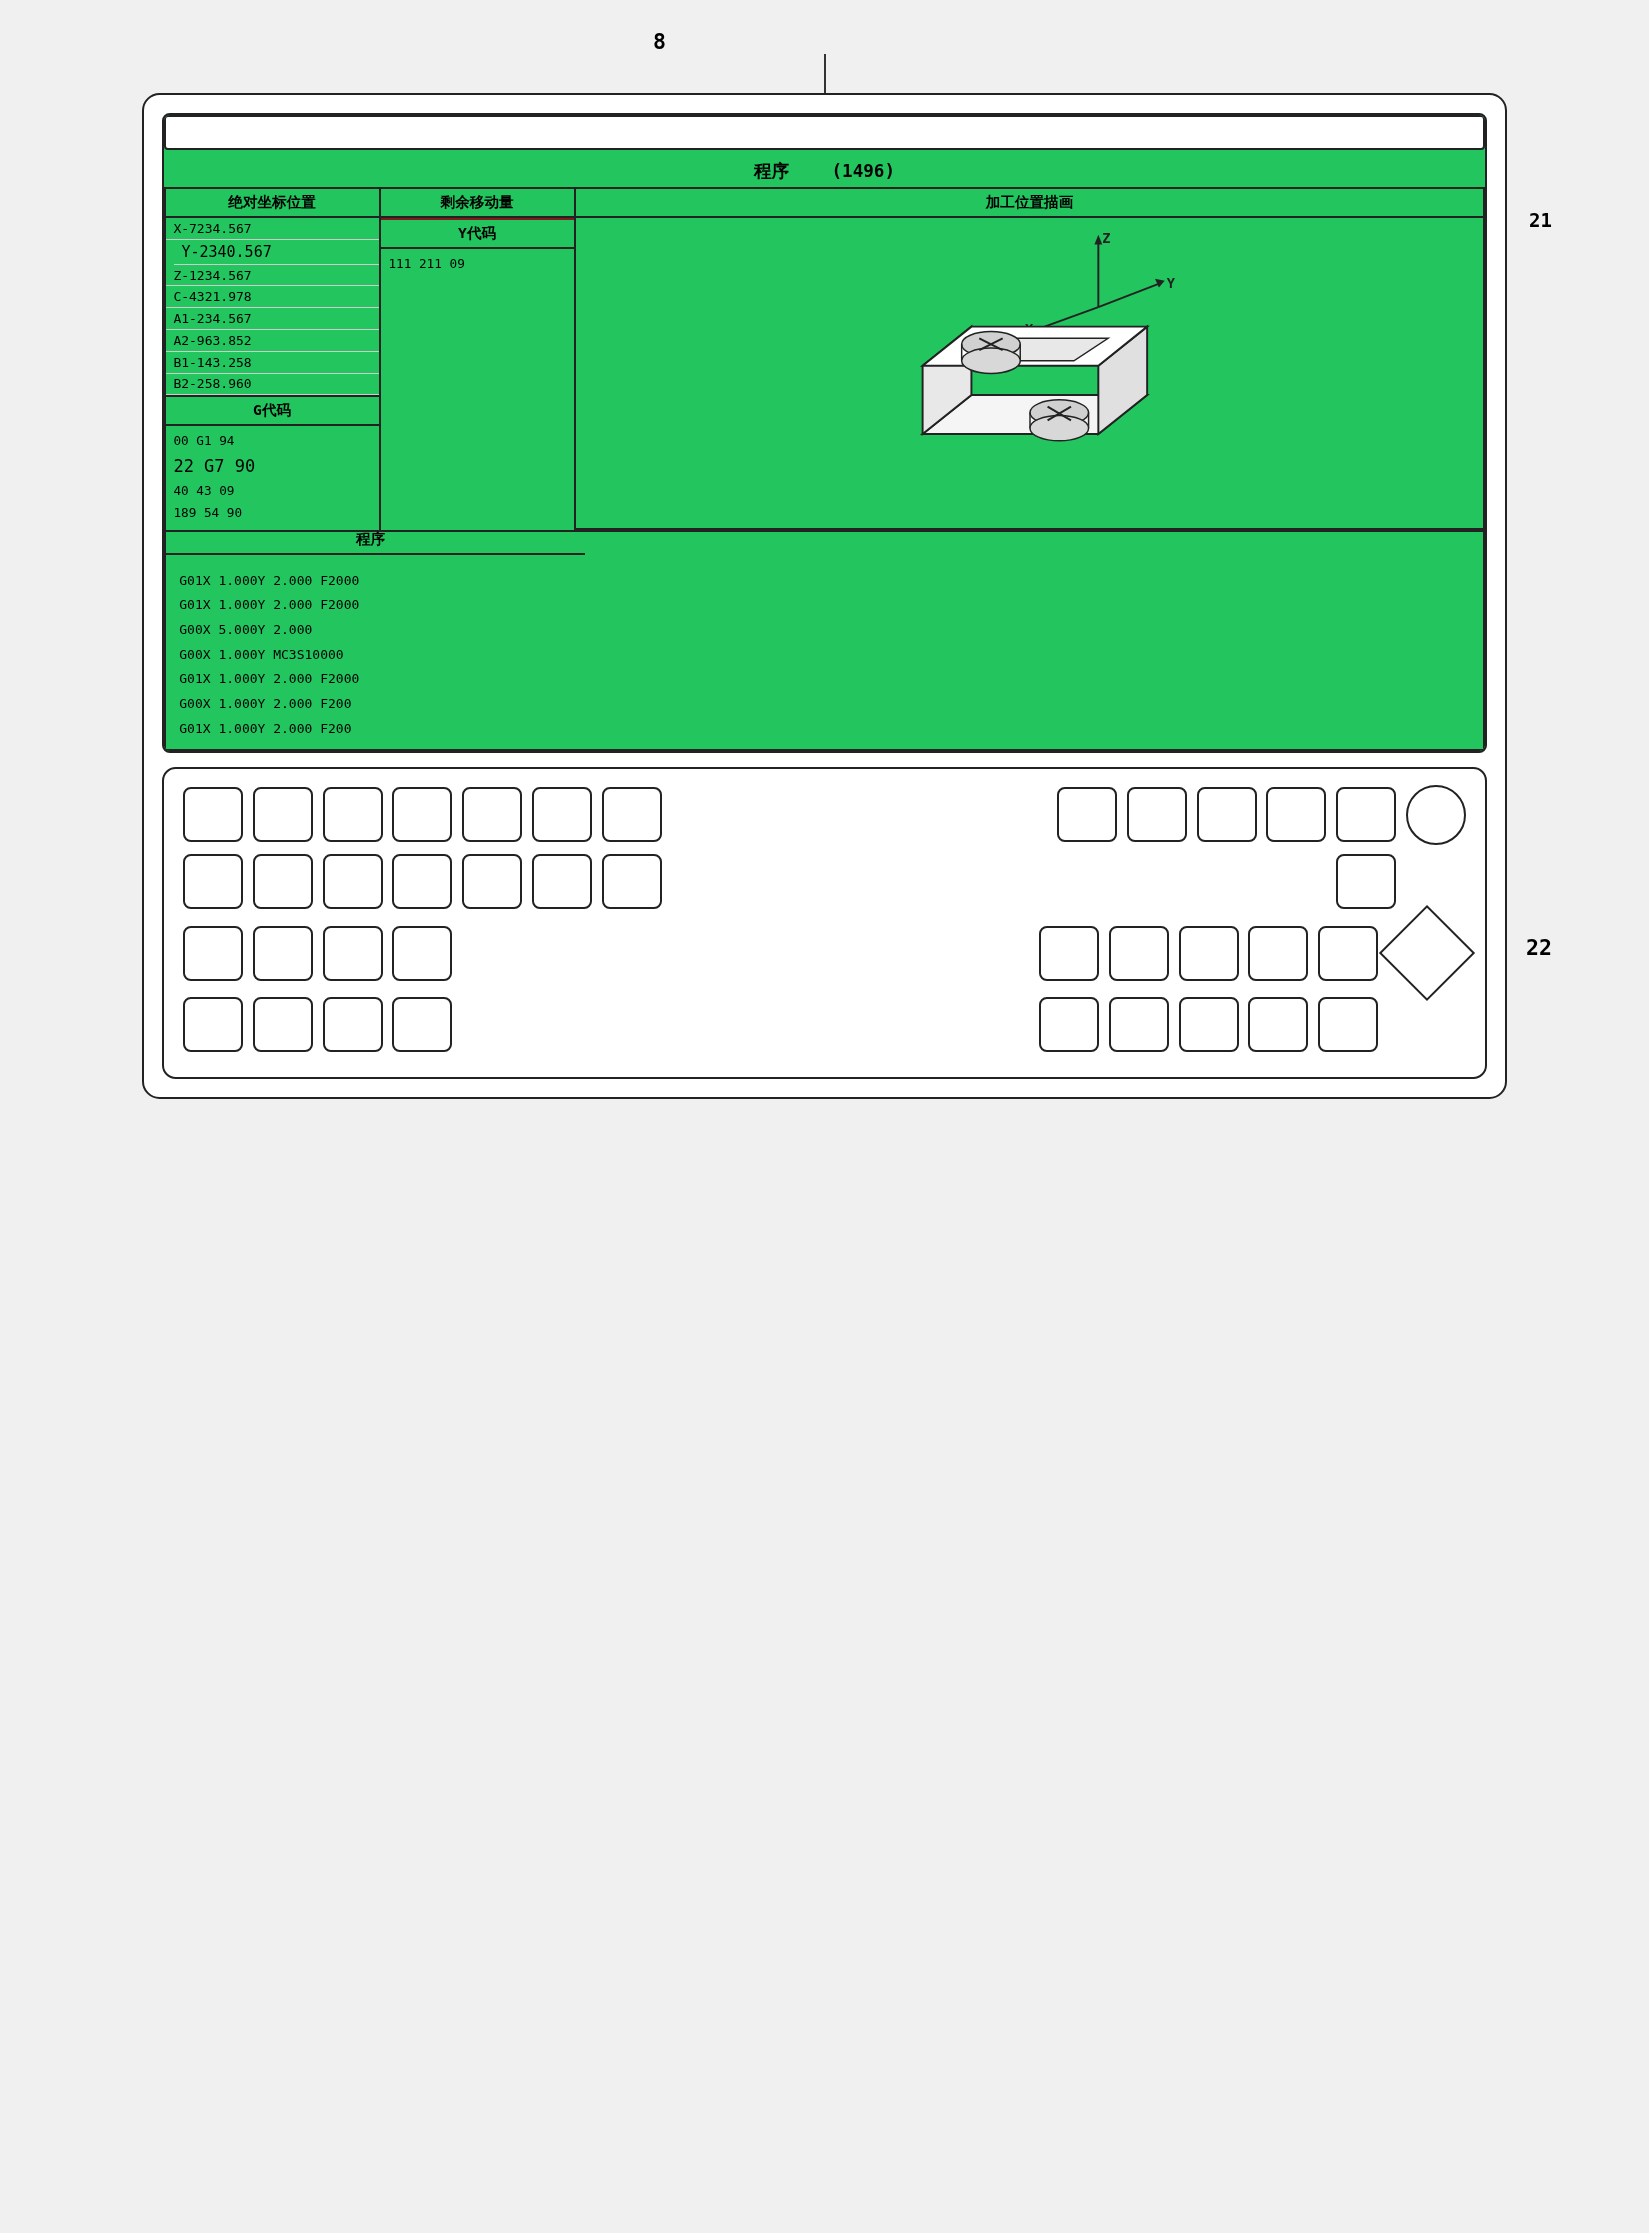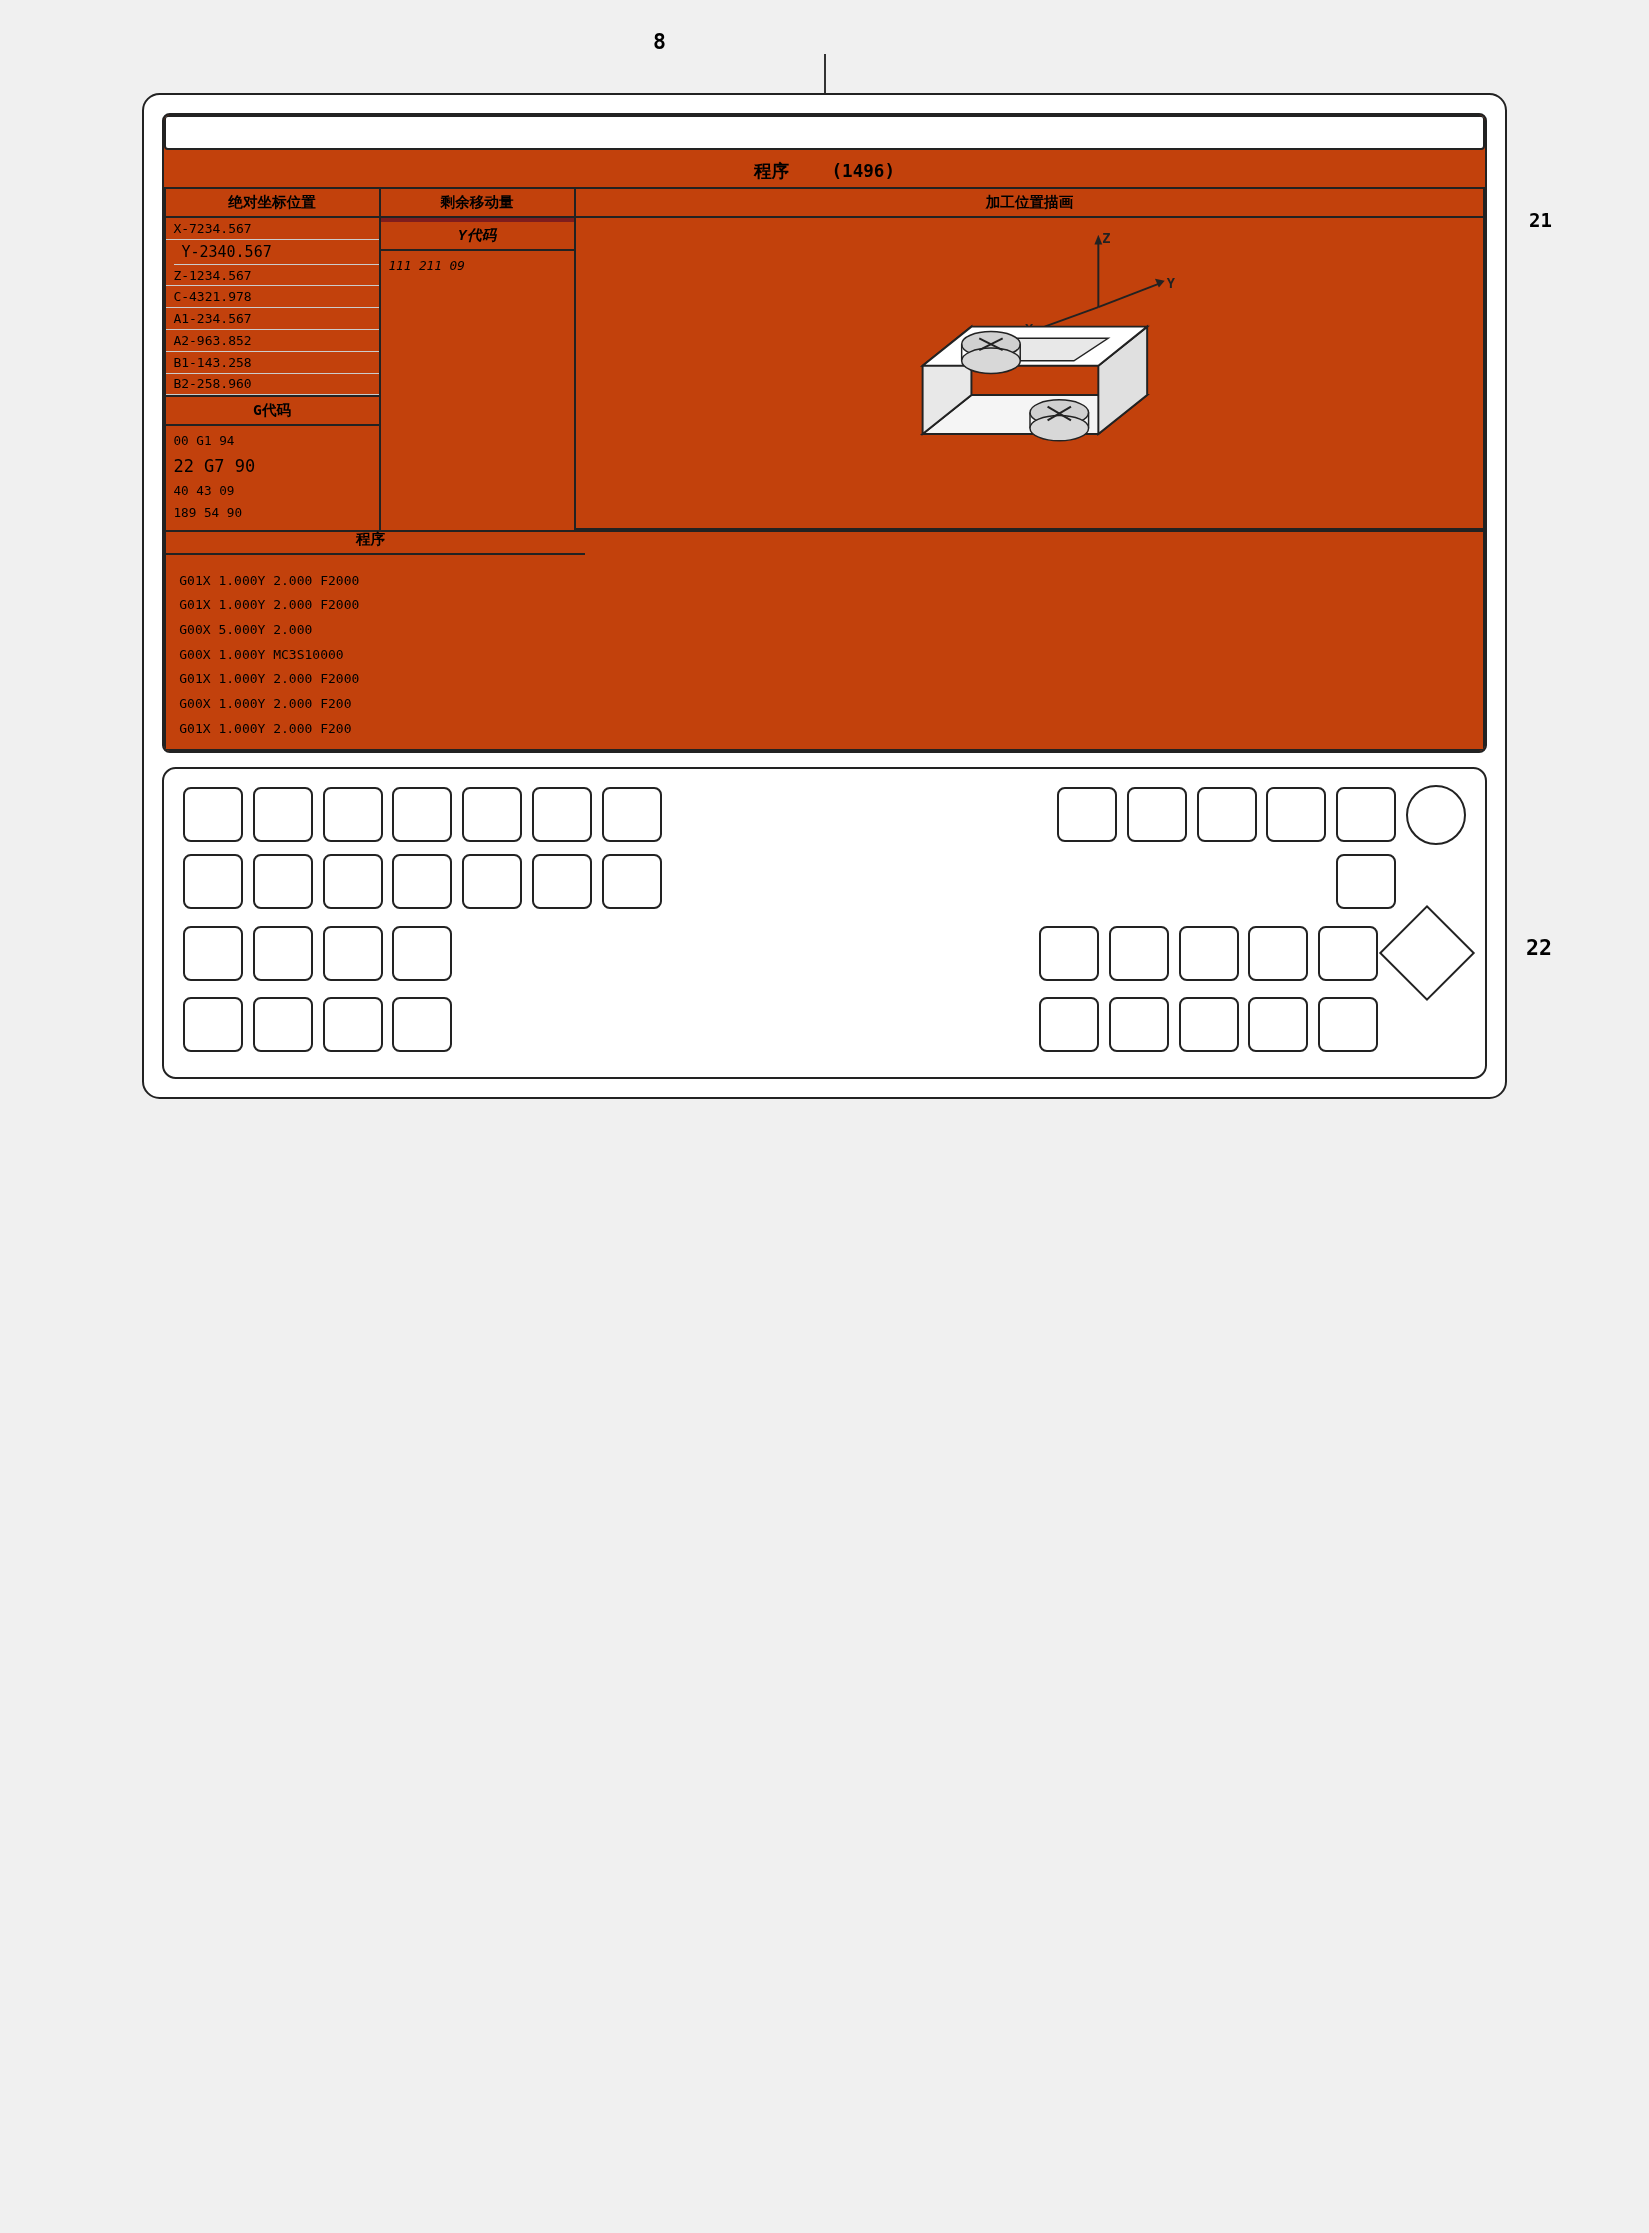--- a/index.html
+++ b/index.html
@@ -146,21 +146,21 @@
     .gcode-content {
       padding: 3.9px 7.8px;
       font-size: 12.7px;
       line-height: 1.7;
     }
     
     .screen {
       border: 2.9px solid #222;
       border-radius: 7.8px;
       overflow: hidden;
-      background: #c2410c;
+      background: #22c55e;
       margin-bottom: 13.7px;
     }
   </style>
 </head>
 <body>
 
 <div class="page-wrapper">
 
   <div class="label-8" style="margin-bottom:0; margin-left: 29px; align-self: flex-start; padding-left: 624px;">8</div>
 
@@ -205,21 +205,21 @@
                 <div style="font-size: 12.7px; line-height: 1.7;">40 43 09</div>
                 <div style="font-size: 12.7px; line-height: 1.7;">189 54 90</div>
               </div>
           </div>
         </div>
 
         <div style="border-right: 2px solid #222;">
           <div class="coord-header">剩余移动量</div>
 
 
-          <div style="border-top: 4px solid #7f1d1d; font-style: italic;">
+          <div style="border-top: 2px solid #7f1d1d;">
             <div class="coord-header">Y代码</div>
             <div class="gcode-content">111  211  09</div>
           </div>
         </div>
 
         <div style="min-height: 332px; display:flex; flex-direction:column; justify-content:flex-start;">
           <div class="coord-header">加工位置描画</div>
 
           <div class="drawing-section">
             <svg width="332" height="288" viewBox="0 0 340 295" style="font-size:14px">

